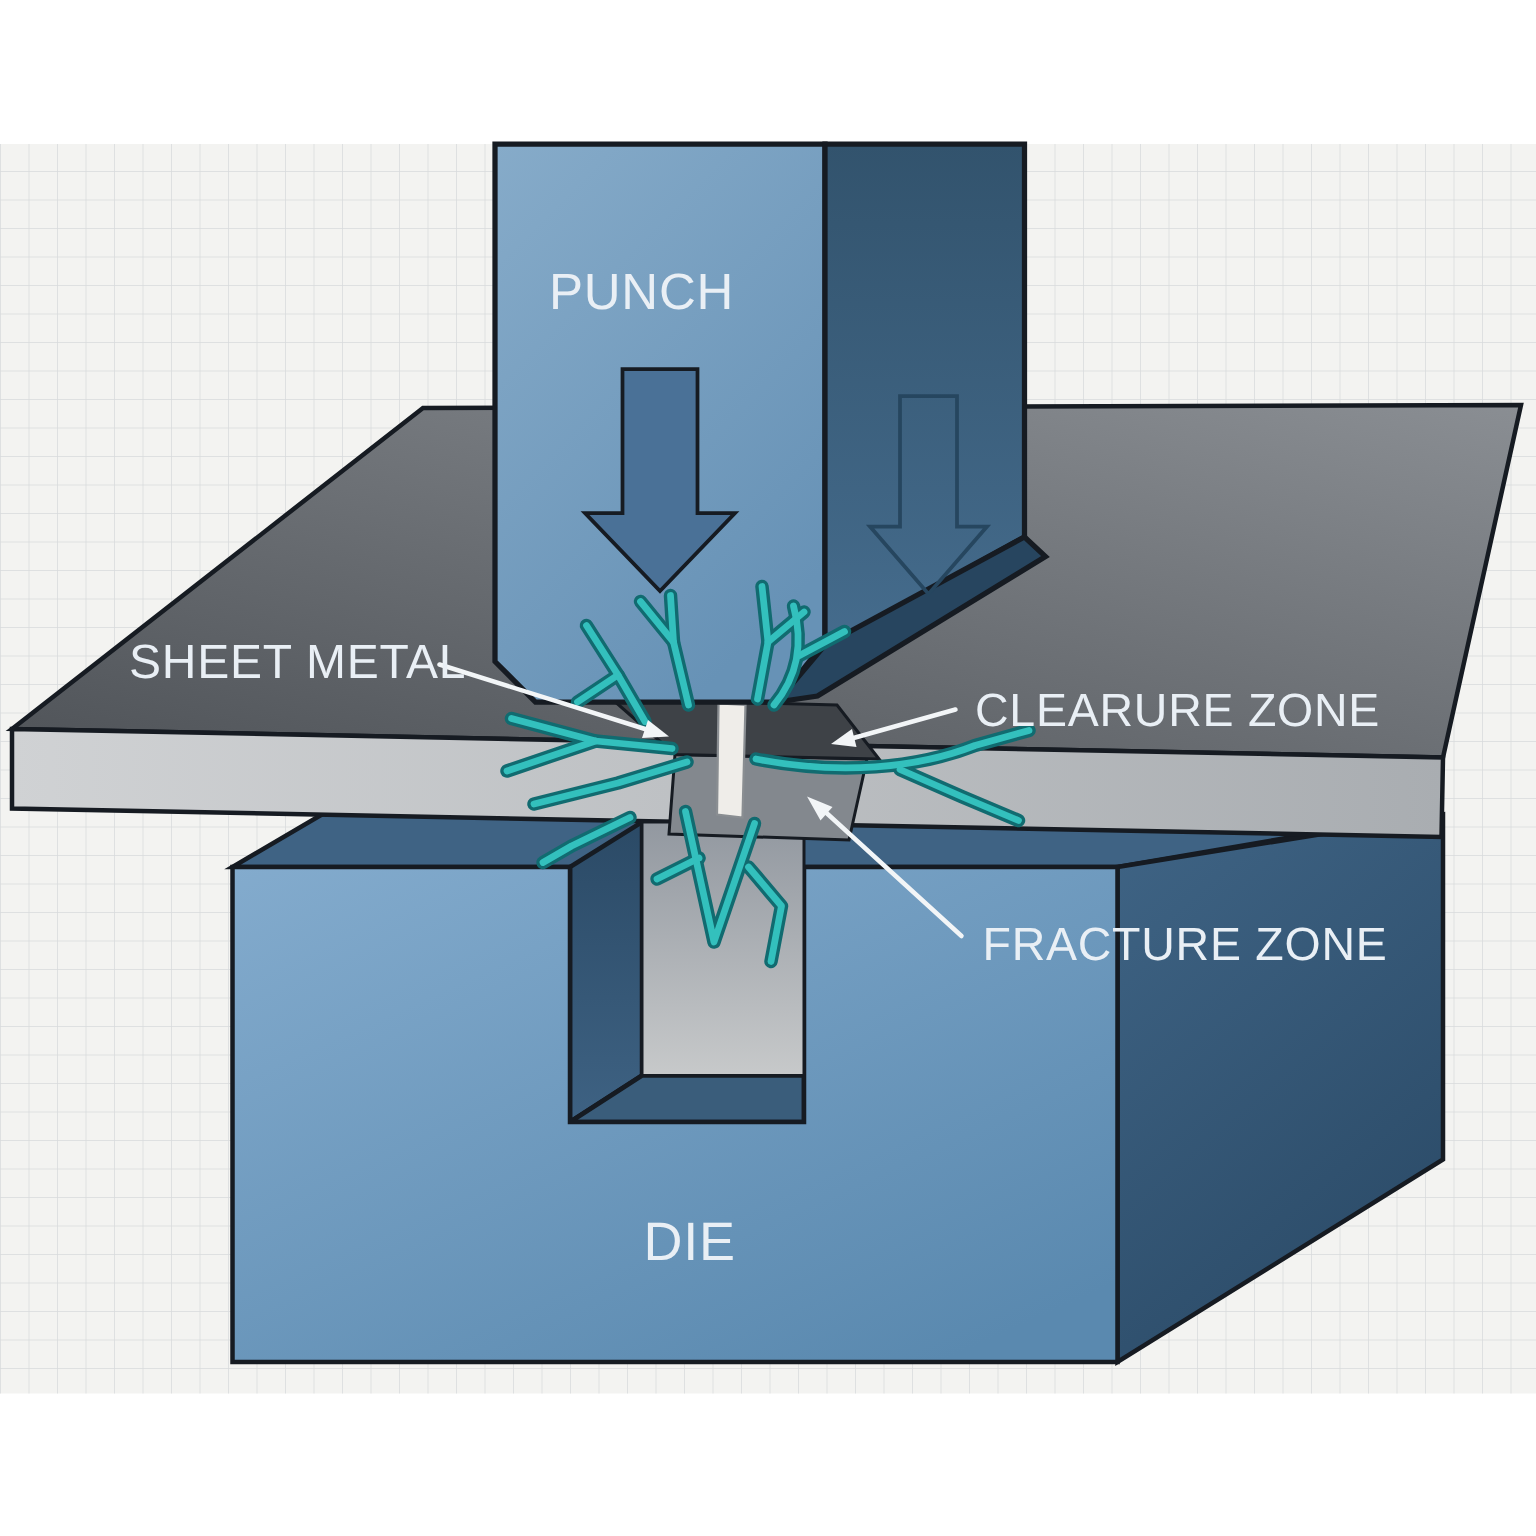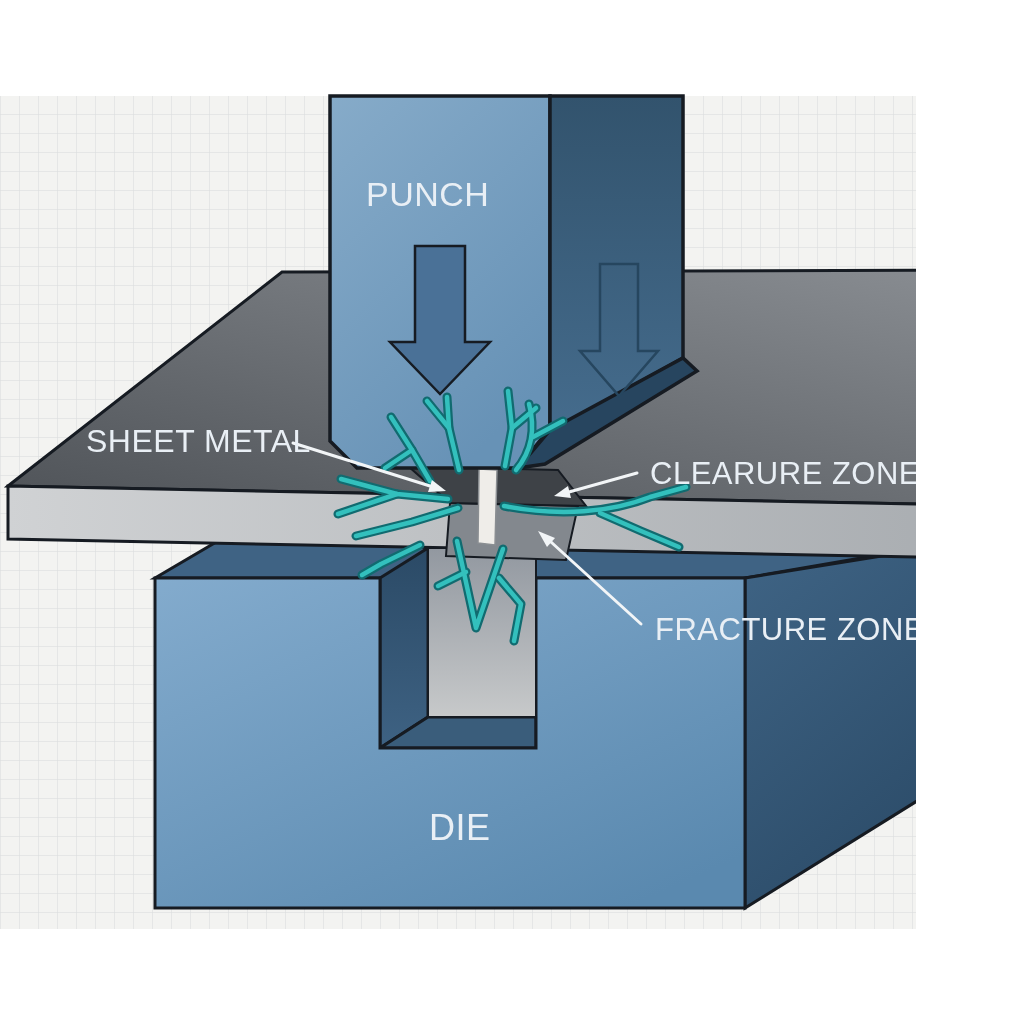--- a/index.html
+++ b/index.html
@@ -1,16 +1,16 @@
 <!DOCTYPE html>
 <html><head>
 <meta charset="utf-8">
 <style>
   html,body{margin:0;padding:0;background:#ffffff;}
-  .stage{position:relative;width:916px;height:1024px;overflow:hidden;background:#ffffff;}
+  .stage{position:relative;width:1024px;height:1024px;overflow:hidden;background:#ffffff;}
   svg{position:absolute;inset:0;display:block;}
   .shape-group{stroke-width:3;stroke-linejoin:miter;}
   .punch-group{stroke-width:3.5;}
   .slot-group{stroke-width:2;}
   .slug-wrap{stroke-width:1.5;}
   .crack-under{fill:none;stroke-width:9;stroke-linecap:round;stroke-linejoin:round;}
   .crack-over{fill:none;stroke-width:4.5;stroke-linecap:round;stroke-linejoin:round;}
   .annot-lines{fill:none;stroke-width:3;stroke-linecap:round;}
   .lbl{font-family:"Liberation Sans", sans-serif;font-weight:400;letter-spacing:0.5px;}
   .lbl-punch{font-size:34px;}

